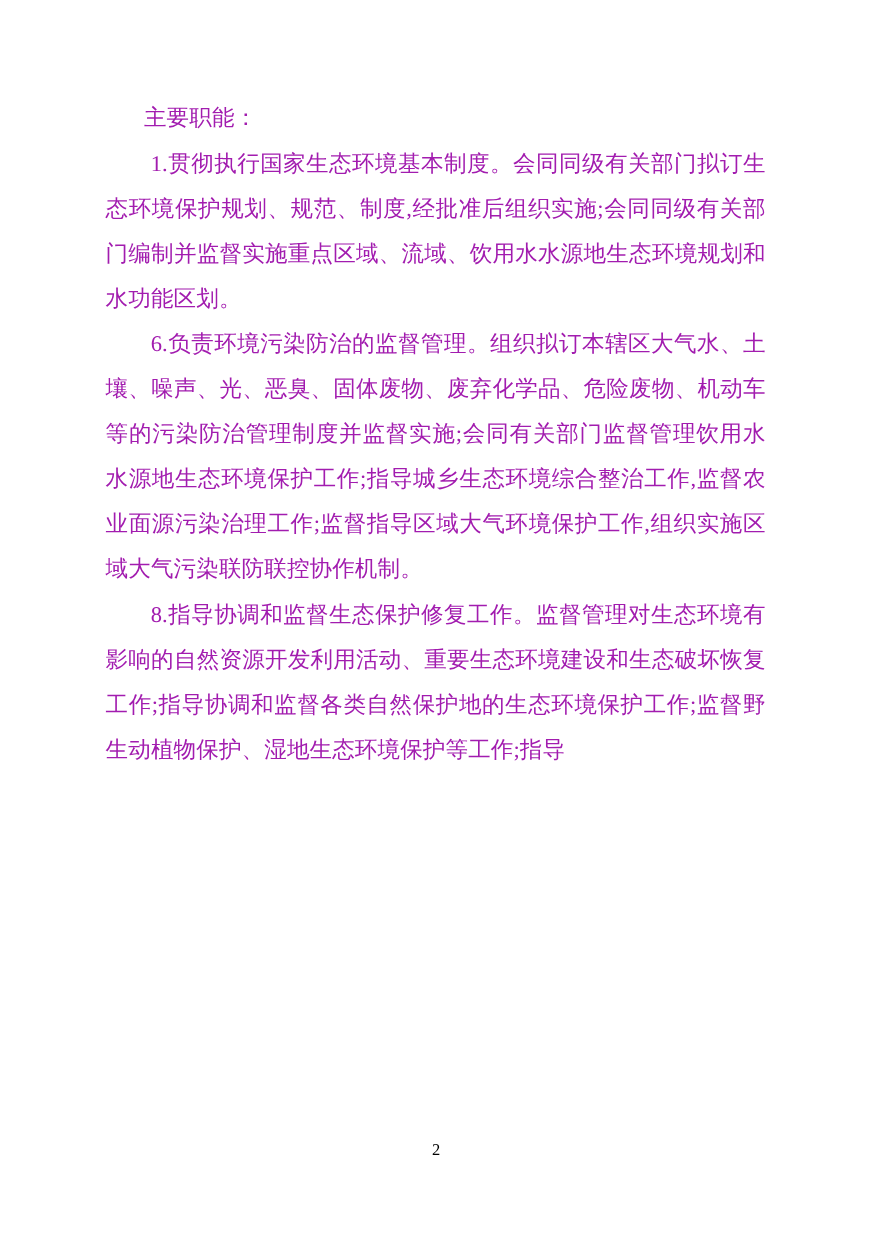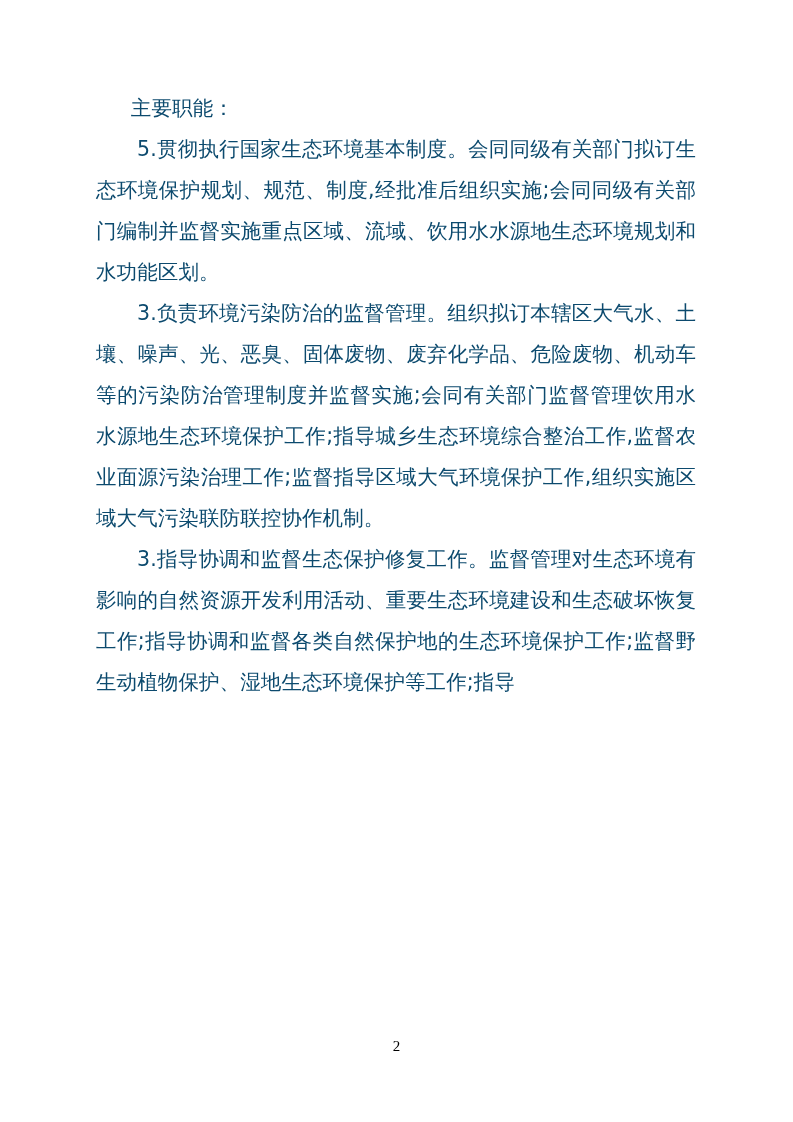--- a/index.html
+++ b/index.html
@@ -20,25 +20,26 @@
   }
   .content {
     position: absolute;
     left: 96px;
     top: 88px;
     width: 600px;
   }
   .para {
     font-size: 20.5px;
     line-height: 41px;
-    color: #0c4a6e;
+    color: #a21caf;
     text-align: justify;
     text-justify: inter-ideograph;
     margin: 0 0 0 0;
     letter-spacing: 0.1px;
+    font-family: Liberation Serif, serif;
   }
   .para.indent {
     text-indent: 2em;
   }
   .para.indent-narrow {
     text-indent: 1.7em;
   }
   .page-number {
     position: absolute;
     left: 0;
@@ -49,18 +50,18 @@
     color: #000000;
     font-family: "Liberation Serif", serif;
   }
 </style>
 </head>
 <body>
 
 <div class="page">
   <div class="content">
     <p class="para indent-narrow">主要职能：</p>
-    <p class="para indent">5.贯彻执行国家生态环境基本制度。会同同级有关部门拟订生态环境保护规划、规范、制度,经批准后组织实施;会同同级有关部门编制并监督实施重点区域、流域、饮用水水源地生态环境规划和水功能区划。</p>
-    <p class="para indent">3.负责环境污染防治的监督管理。组织拟订本辖区大气水、土壤、噪声、光、恶臭、固体废物、废弃化学品、危险废物、机动车等的污染防治管理制度并监督实施;会同有关部门监督管理饮用水水源地生态环境保护工作;指导城乡生态环境综合整治工作,监督农业面源污染治理工作;监督指导区域大气环境保护工作,组织实施区域大气污染联防联控协作机制。</p>
-    <p class="para indent">3.指导协调和监督生态保护修复工作。监督管理对生态环境有影响的自然资源开发利用活动、重要生态环境建设和生态破坏恢复工作;指导协调和监督各类自然保护地的生态环境保护工作;监督野生动植物保护、湿地生态环境保护等工作;指导</p>
+    <p class="para indent">1.贯彻执行国家生态环境基本制度。会同同级有关部门拟订生态环境保护规划、规范、制度,经批准后组织实施;会同同级有关部门编制并监督实施重点区域、流域、饮用水水源地生态环境规划和水功能区划。</p>
+    <p class="para indent">6.负责环境污染防治的监督管理。组织拟订本辖区大气水、土壤、噪声、光、恶臭、固体废物、废弃化学品、危险废物、机动车等的污染防治管理制度并监督实施;会同有关部门监督管理饮用水水源地生态环境保护工作;指导城乡生态环境综合整治工作,监督农业面源污染治理工作;监督指导区域大气环境保护工作,组织实施区域大气污染联防联控协作机制。</p>
+    <p class="para indent">8.指导协调和监督生态保护修复工作。监督管理对生态环境有影响的自然资源开发利用活动、重要生态环境建设和生态破坏恢复工作;指导协调和监督各类自然保护地的生态环境保护工作;监督野生动植物保护、湿地生态环境保护等工作;指导</p>
   </div>
   <div class="page-number">2</div>
 </div>
 
 </body></html>

